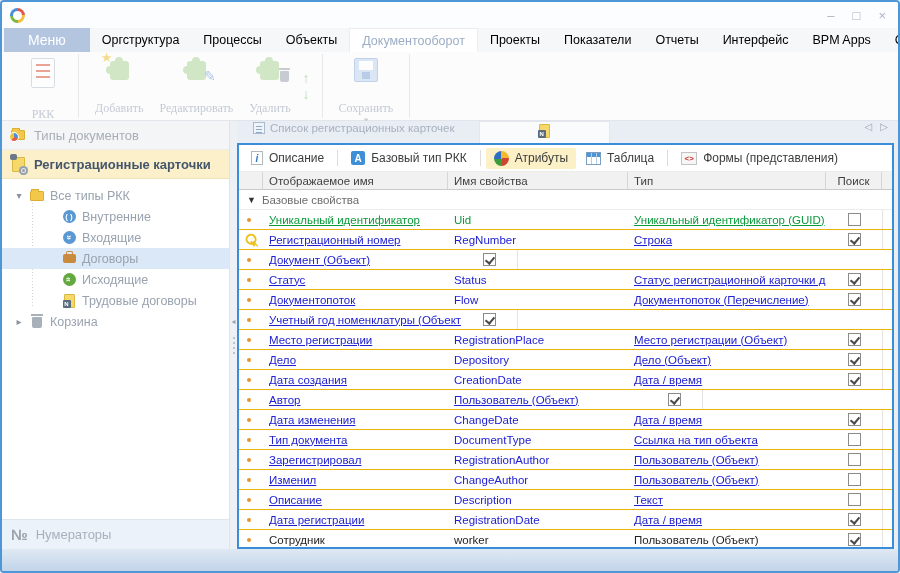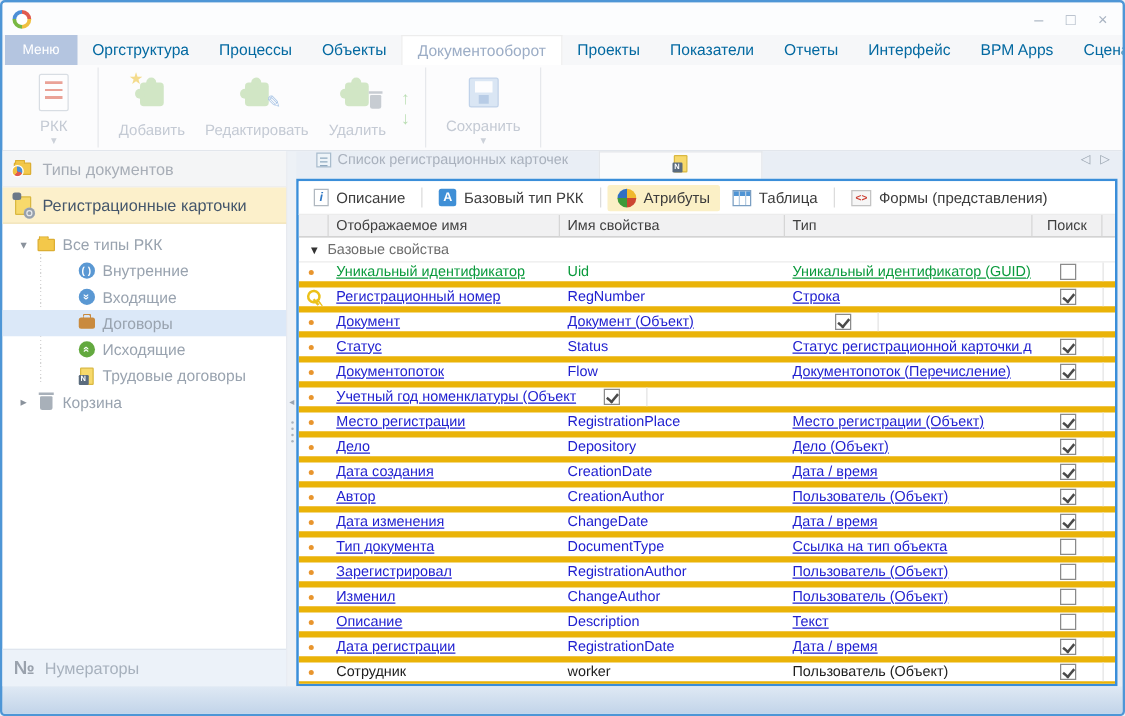--- a/index.html
+++ b/index.html
@@ -8,30 +8,30 @@
 
   
   .titlebar { height:26px; background:#fcfdfe; display:flex; align-items:center; padding:0 8px; flex:none; }
   .logo { width:15px; height:15px; border-radius:50%; background:conic-gradient(#e05a4e 0 25%, #f0c040 25% 50%, #79b843 50% 75%, #4d8fd6 75% 100%); position:relative; }
   .logo::after { content:""; position:absolute; inset:3px; background:#fff; border-radius:50%; }
   .win-controls { margin-left:auto; display:flex; gap:18px; color:#a9b4c2; font-size:13px; padding-right:4px; }
   .win-controls span { cursor:default; line-height:1; }
 
   
   .ribbon-tabs { height:24px; background:#f6f7f9; display:flex; align-items:stretch; flex:none; padding-left:2px; }
-  .menu-tab { background:#b4c5e0; color:#ffffff; font-size:11px; padding:0 14px; display:flex; align-items:center; }
-  .rtab { color:#0369a1; font-size:12.5px; padding:0 12px; display:flex; align-items:center; white-space:nowrap; }
+  .menu-tab { background:#b4c5e0; color:#ffffff; font-size:14px; padding:0 24px; display:flex; align-items:center; }
+  .rtab { color:#000000; font-size:12.5px; padding:0 12px; display:flex; align-items:center; white-space:nowrap; }
   .rtab[data-active="true"] { background:#ffffff; color:#9cadc6; border:1px solid #ededed; border-bottom:none; }
 
   
   .ribbon-body { height:69px; background:#fcfcfd; border-bottom:1px solid #e2e6ec; display:flex; align-items:stretch; padding:2px 0 2px 6px; flex:none; }
   .rgroup { display:flex; align-items:stretch; padding:0 8px; border-right:1px solid #e6e8ec; }
   .rbtn { display:flex; flex-direction:column; align-items:center; justify-content:flex-start; padding:4px 8px 2px; min-width:54px; }
   .rbtn .ricon { height:34px; display:flex; align-items:center; justify-content:center; opacity:.62; }
-  .rbtn .rlabel { color:#c4cad4; font-size:12px; margin-top:5px; white-space:nowrap; }
+  .rbtn .rlabel { color:#c4cad4; font-size:12px; margin-top:19px; white-space:nowrap;font-family:Liberation Serif, serif; }
   .rbtn .rcaret { color:#ccd1d9; font-size:9px; line-height:8px; }
   .arrow-stack { display:flex; flex-direction:column; justify-content:center; gap:4px; padding:0 4px; }
   .arrow-stack span { color:#a9d6a0; font-weight:bold; font-size:14px; line-height:12px; opacity:.8; }
 
   
   .icon-doc-rkk { width:24px; height:30px; background:#fff; border:1px solid #c3cbd4; border-radius:2px; position:relative; }
   .icon-doc-rkk::before { content:""; position:absolute; left:4px; right:4px; top:5px; height:18px;
      background:repeating-linear-gradient(to bottom, #e06c5a 0 2px, transparent 2px 6px); }
   .puzzle { width:19px; height:19px; background:#b7d9a4; border-radius:3px; position:relative; }
   .puzzle::before { content:""; position:absolute; width:8px; height:8px; border-radius:50%; background:#b7d9a4; top:-4px; left:5px; }
@@ -43,21 +43,21 @@
   .icon-floppy { width:24px; height:24px; background:#c6d9ef; border:1px solid #9db9dd; border-radius:2px; position:relative; }
   .icon-floppy::before { content:""; position:absolute; left:4px; right:4px; top:2px; height:9px; background:#ffffff; }
   .icon-floppy::after { content:""; position:absolute; left:7px; right:7px; bottom:2px; height:7px; background:#8fb0d8; }
 
   
   .content { flex:1; display:flex; background:#e9eef5; min-height:0; }
 
   
   .sidebar { width:228px; background:#ffffff; display:flex; flex-direction:column; flex:none; border-right:1px solid #dfe4eb; }
   .side-section { height:29px; display:flex; align-items:center; gap:8px; padding:0 8px; font-size:13px; color:#a8aeb7; background:#f4f5f6; border-bottom:1px solid #ececec; }
-  .side-section[data-selected="true"] { background:#fcf0cb; color:#44566b; font-weight:normal; border-bottom:1px solid #f0e2b8; }
+  .side-section[data-selected="true"] { background:#fcf0cb; color:#44566b; font-weight:bold; border-bottom:1px solid #f0e2b8; }
   .tree { padding:6px 0 0 0; position:relative; }
   .tree-item { height:21px; display:flex; align-items:center; gap:5px; font-size:12.5px; color:#99a3af; padding-left:12px; position:relative; }
   .tree-item[data-level="1"] { padding-left:44px; }
   .tree-item[data-selected="true"] { background:#dbe8f8; }
   .expander { width:10px; color:#8a929c; font-size:10px; text-align:center; flex:none; }
   .tree-line { position:absolute; left:30px; top:24px; width:1px; height:105px; background:repeating-linear-gradient(to bottom,#d4d4d4 0 1px, transparent 1px 3px); }
 
   
   .ticon { width:16px; height:16px; display:flex; align-items:center; justify-content:center; flex:none; position:relative; }
   .i-folder { width:14px; height:10px; background:#f3c84a; border:1px solid #dcae32; border-radius:1px; position:relative; }
@@ -116,21 +116,21 @@
   .td { display:flex; align-items:center; padding:0 6px; overflow:hidden; white-space:nowrap; }
   .gut { width:24px; flex:none; justify-content:center; }
   .c1 { width:185px; flex:none; }
   .c2 { width:180px; flex:none; }
   .c3 { width:198px; flex:none;text-align:center; }
   .c4 { width:56px; flex:none; justify-content:center; }
   .cf { flex:1; border-left:1px solid #e3e3e3; }
   .thead .cf { border-left:none; }
   .group-row { height:20px; display:flex; align-items:center; gap:6px; padding-left:8px; color:#6d6d6d; border-bottom:1px solid #ececec; flex:none; }
   .group-row .garrow { font-size:9px; color:#333; }
-  .tr { height:20px; display:flex; border-bottom:5px solid #eab308; flex:none; }
+  .tr { height:20px; display:flex; border-bottom:1px solid #eab308; flex:none; }
   .tr[data-color="blue"] .td { color:#2121d0; }
   .tr[data-color="green"] .td { color:#0a9a3c; }
   .tr[data-color="black"] .td { color:#1e1e1e; }
   .tr[data-color="blue"] .c1, .tr[data-color="blue"] .c3,
   .tr[data-color="green"] .c1, .tr[data-color="green"] .c3 { text-decoration:underline; }
 
   .gicon { display:inline-block; position:relative; width:12px; height:12px; }
   .gicon[data-icon="dot"]::before { content:""; position:absolute; left:2px; top:4px; width:4px; height:4px; border-radius:50%; background:#e8952e; }
   .gicon[data-icon="key"] { transform:rotate(-40deg); }
   .gicon[data-icon="key"]::before { content:""; position:absolute; left:1px; top:0; width:7px; height:7px; border:2px solid #ecc11a; border-radius:50%; }
@@ -401,21 +401,20 @@
               <div class="td c3">Строка</div>
               <div class="td c4">
                 <span class="cb" data-checked="true"></span>
               </div>
               <div class="td cf"></div>
             </div>
               <div class="tr" data-color="blue">
               <div class="td gut">
                 <span class="gicon" data-icon="dot"></span>
               </div>
-              <div class="td c1">Документ</div>
               <div class="td c3">Документ (Объект)</div>
               <div class="td c4">
                 <span class="cb" data-checked="true"></span>
               </div>
               <div class="td cf"></div>
             </div>
               <div class="tr" data-color="blue">
               <div class="td gut">
                 <span class="gicon" data-icon="dot"></span>
               </div>
@@ -483,21 +482,20 @@
               <div class="td c4">
                 <span class="cb" data-checked="true"></span>
               </div>
               <div class="td cf"></div>
             </div>
               <div class="tr" data-color="blue">
               <div class="td gut">
                 <span class="gicon" data-icon="dot"></span>
               </div>
               <div class="td c1">Автор</div>
-              <div class="td c2">CreationAuthor</div>
               <div class="td c3">Пользователь (Объект)</div>
               <div class="td c4">
                 <span class="cb" data-checked="true"></span>
               </div>
               <div class="td cf"></div>
             </div>
               <div class="tr" data-color="blue">
               <div class="td gut">
                 <span class="gicon" data-icon="dot"></span>
               </div>

